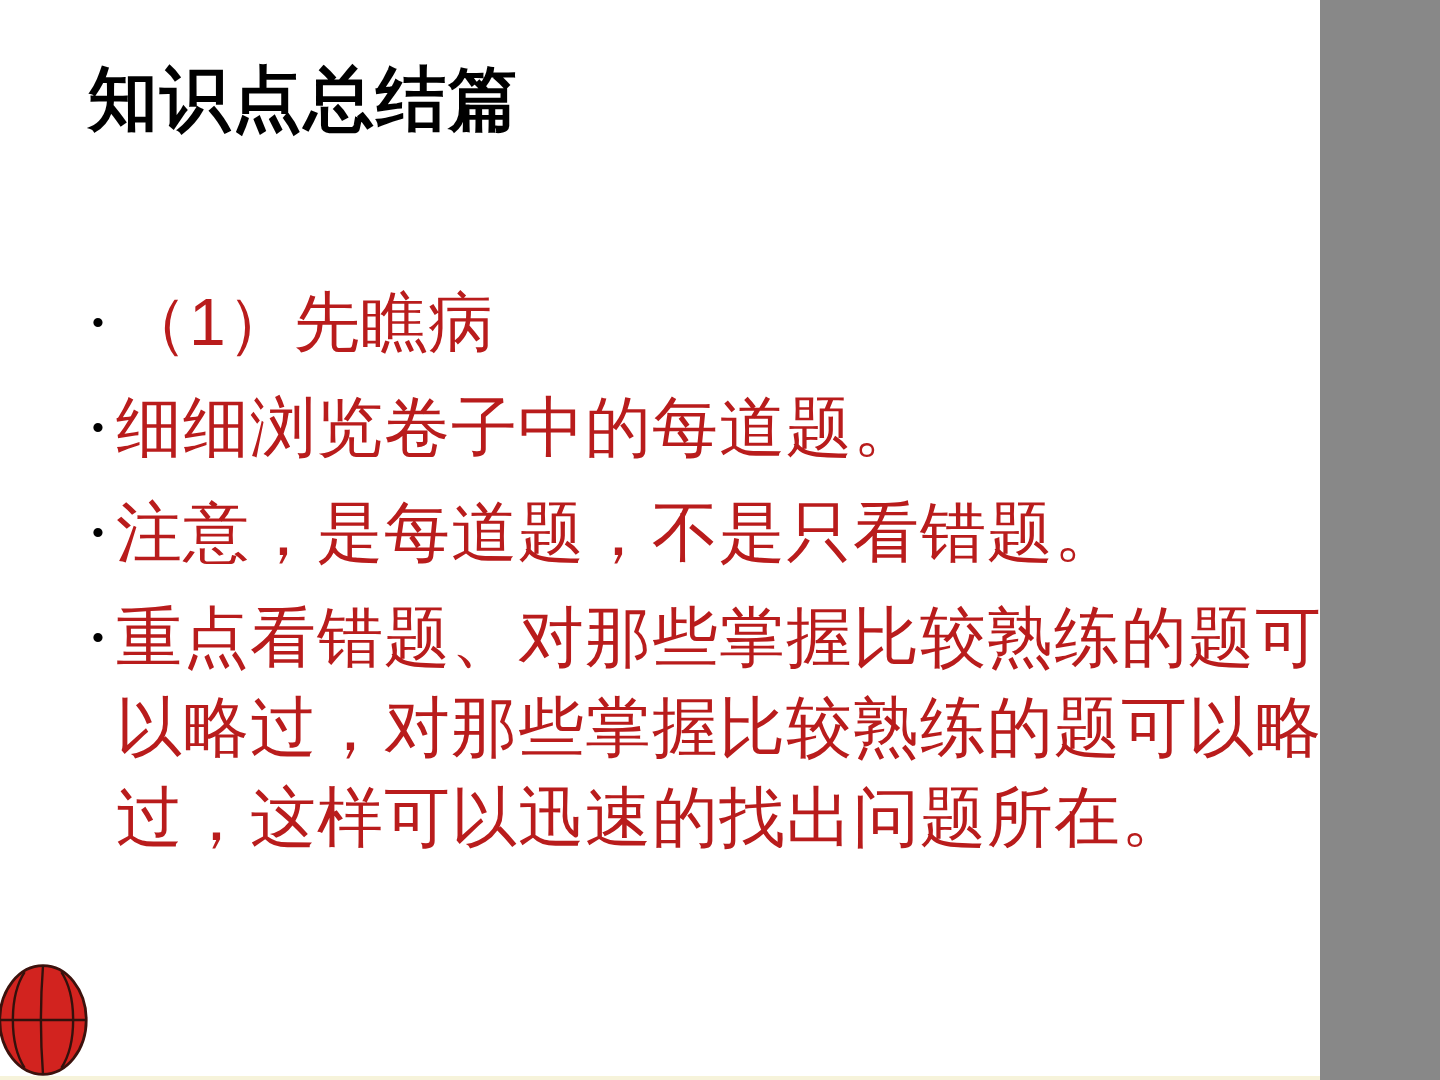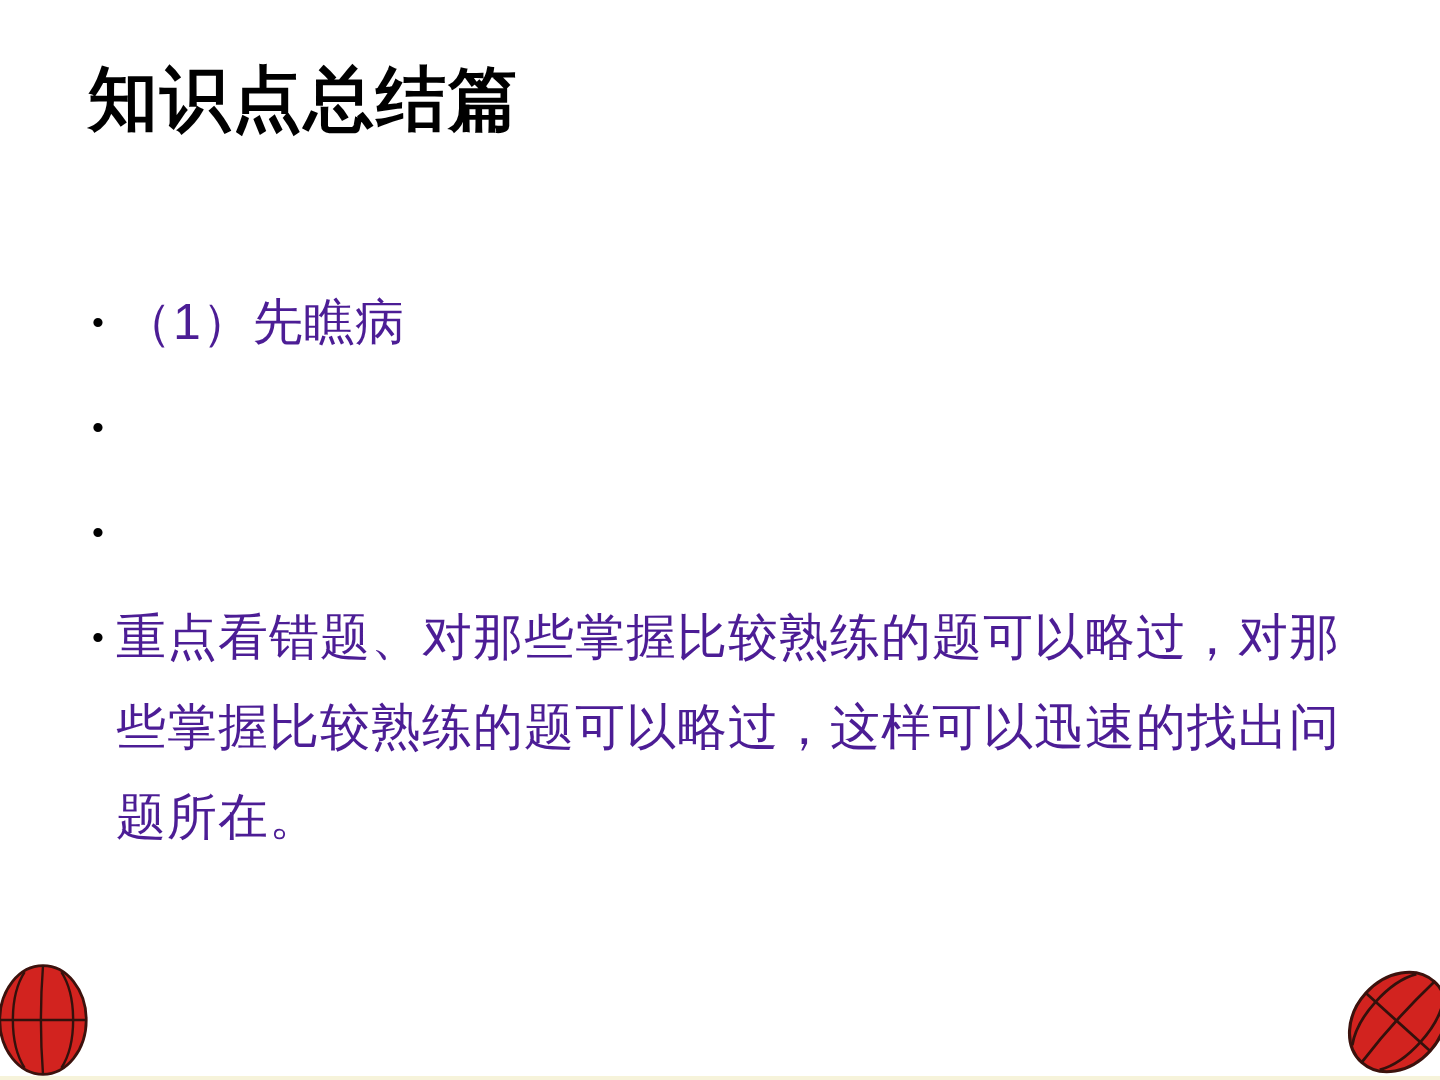--- a/index.html
+++ b/index.html
@@ -1,19 +1,19 @@
 <!DOCTYPE html>
 <html lang="zh"><head>
 <meta charset="utf-8">
 <style>
   * { margin: 0; padding: 0; box-sizing: border-box; }
   html, body { background: #888; }
   .slide {
     position: relative;
-    width: 1440px;
+    width: 1320px;
     height: 1080px;
     background: #ffffff;
     overflow: hidden;
     font-family: "Liberation Sans", sans-serif;
   }
   .slide-title {
     position: absolute;
     left: 88px;
     top: 56px;
     font-size: 70px;
@@ -38,25 +38,25 @@
   }
   .bullet-marker {
     flex: 0 0 24px;
     width: 24px;
     font-size: 34px;
     line-height: 90px;
     color: #000000;
   }
   .bullet-item-first .bullet-marker { flex-basis: 30px; width: 30px; }
   .bullet-text {
-    font-size: 50px;
+    font-size: 66px;
     line-height: 90px;
     letter-spacing: 1px;
     max-width: 1235px;
-    color: #4c1d95;
+    color: #b91c1c;
     word-break: break-all;
   }
   .basketball {
     position: absolute;
     pointer-events: none;
   }
   .basketball-left  { left: -3px;  top: 962px; width: 92px; height: 116px; }
   .basketball-right { left: 1352px; top: 964px; width: 92px; height: 116px; transform: rotate(42deg); }
   .bottom-strip {
     position: absolute;
@@ -71,23 +71,25 @@
 
   <h1 class="slide-title">知识点总结篇</h1>
 
   <ul class="bullet-list">
     <li class="bullet-item bullet-item-first">
       <span class="bullet-marker">•</span>
       <span class="bullet-text">（1）先瞧病</span>
     </li>
     <li class="bullet-item">
       <span class="bullet-marker">•</span>
+      <span class="bullet-text">细细浏览卷子中的每道题。</span>
     </li>
     <li class="bullet-item">
       <span class="bullet-marker">•</span>
+      <span class="bullet-text">注意，是每道题，不是只看错题。</span>
     </li>
     <li class="bullet-item">
       <span class="bullet-marker">•</span>
       <span class="bullet-text">重点看错题、对那些掌握比较熟练的题可以略过，对那些掌握比较熟练的题可以略过，这样可以迅速的找出问题所在。</span>
     </li>
   </ul>
 
   <div class="bottom-strip" style="background: rgb(246, 243, 218);"></div>
 
   <svg class="basketball basketball-left" viewBox="0 0 100 124" aria-hidden="true">

